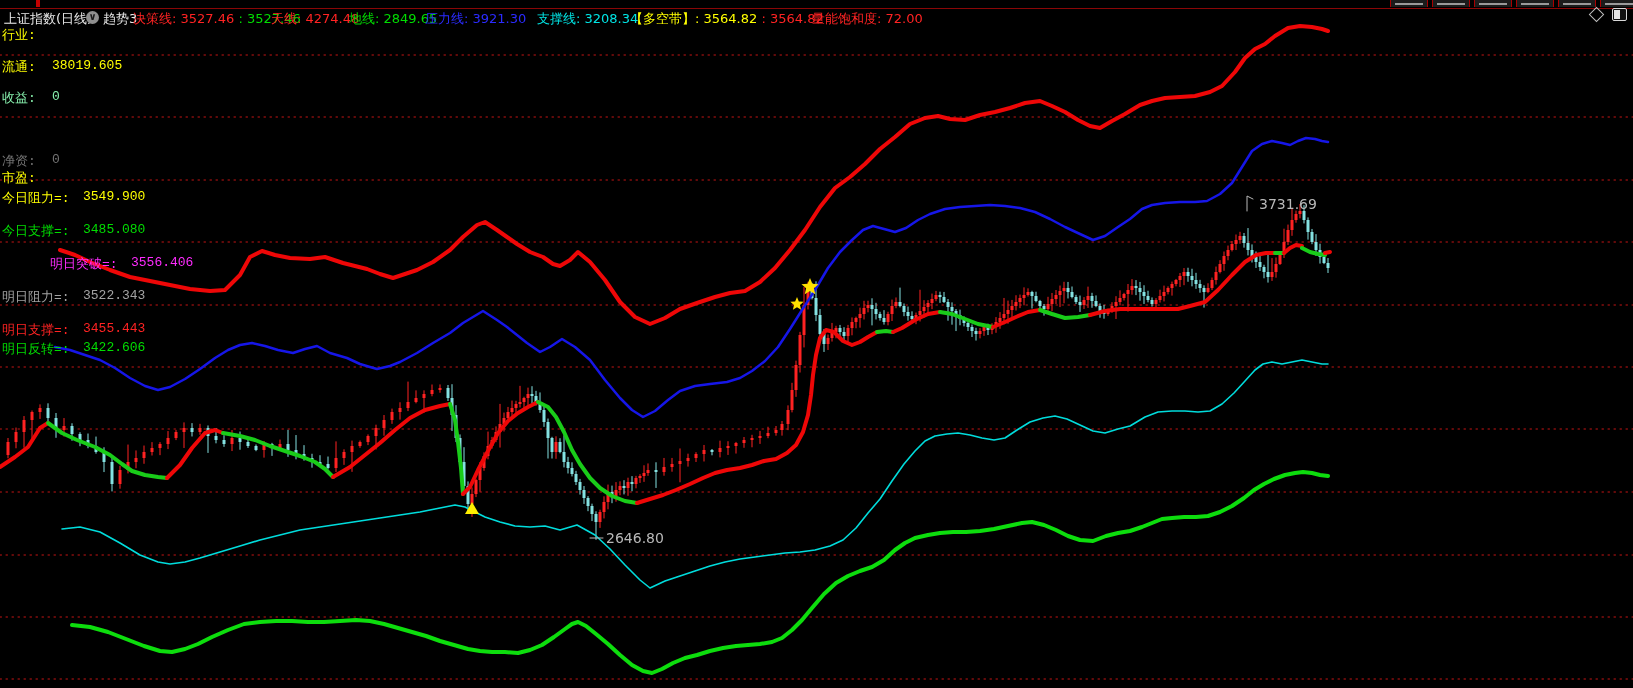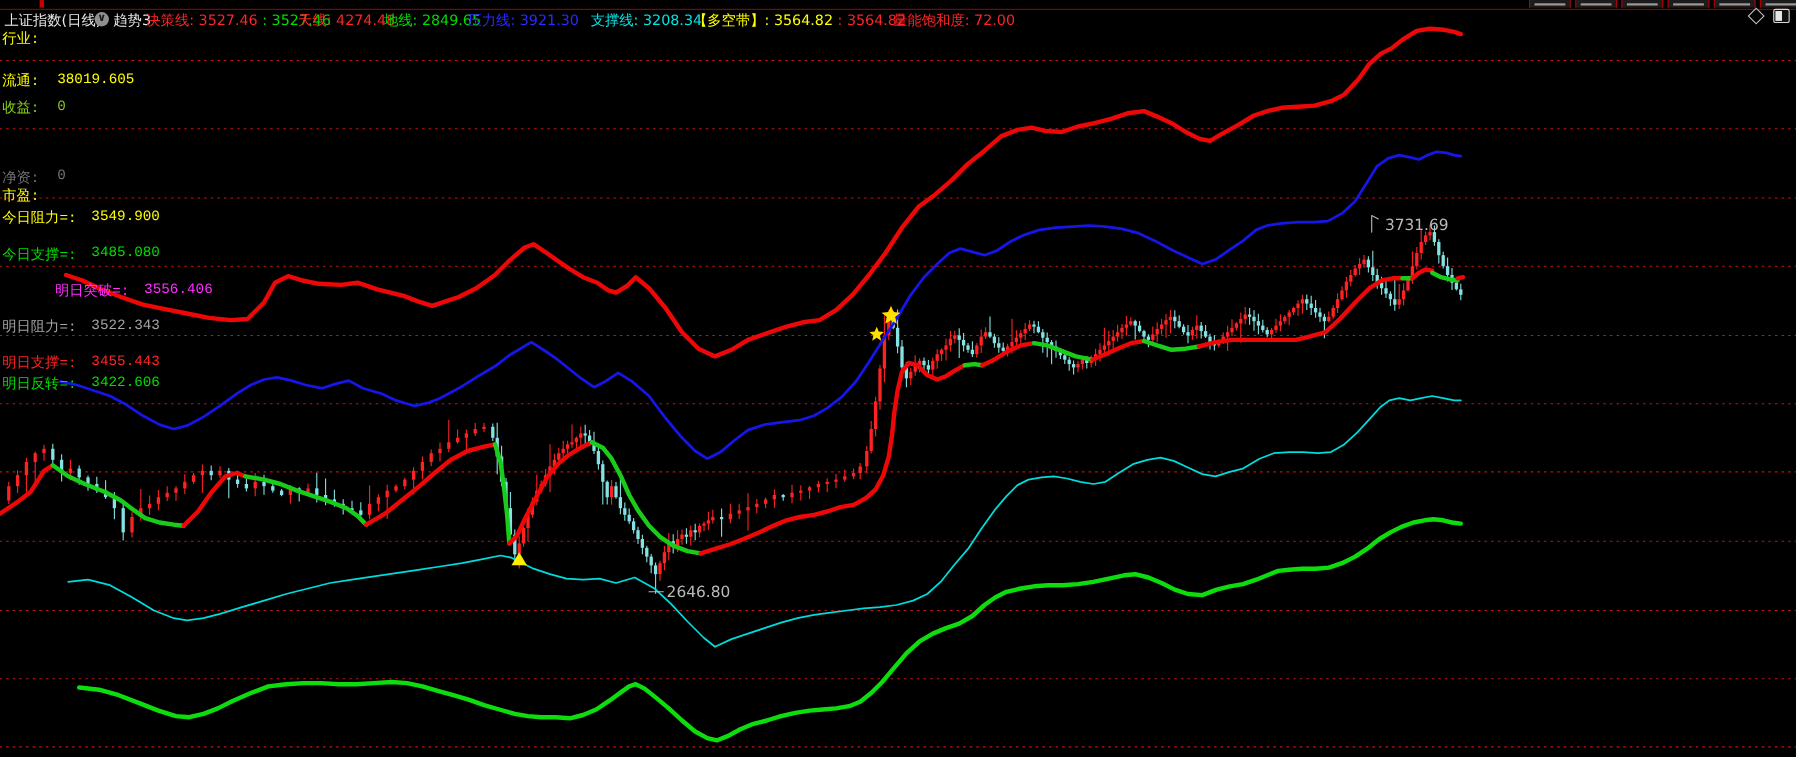--- a/index.html
+++ b/index.html
@@ -58,22 +58,22 @@
 
   <div id="header">
     <span id="title">上证指数(日线)</span>
     <span id="chev">∨</span>
     <span id="iname">趋势3</span>
     <span id="legend"><span class="hgroup" style="left: 133px;"><span style="color: rgb(255, 35, 35);">决策线:</span><span style="color: rgb(255, 35, 35);"> 3527.46</span><span style="color: rgb(0, 221, 0);"> : 3527.46</span></span><span class="hgroup" style="left: 271px;"><span style="color: rgb(255, 35, 35);">天线:</span><span style="color: rgb(255, 35, 35);"> 4274.48</span></span><span class="hgroup" style="left: 349px;"><span style="color: rgb(0, 221, 0);">地线:</span><span style="color: rgb(0, 221, 0);"> 2849.65</span></span><span class="hgroup" style="left: 425px;"><span style="color: rgb(43, 43, 255);">压力线:</span><span style="color: rgb(43, 43, 255);"> 3921.30</span></span><span class="hgroup" style="left: 537px;"><span style="color: rgb(0, 229, 229);">支撑线:</span><span style="color: rgb(0, 229, 229);"> 3208.34</span></span><span class="hgroup" style="left: 630px;"><span style="color: rgb(255, 255, 0);">【多空带】:</span><span style="color: rgb(255, 255, 0);"> 3564.82</span><span style="color: rgb(255, 35, 35);"> : 3564.82</span></span><span class="hgroup" style="left: 812px;"><span style="color: rgb(255, 35, 35);">量能饱和度:</span><span style="color: rgb(255, 35, 35);"> 72.00</span></span></span>
   </div>
 
   <div id="infopanel">
       <div class="irow" style="top: 26px; color: rgb(255, 255, 0);"><span>行业:</span><span class="val" style="left: 50px;"></span></div>
-      <div class="irow" style="top: 64px; color: rgb(255, 255, 0);"><span>流通:</span><span class="val" style="left: 50px;">38019.605</span></div>
-      <div class="irow" style="top: 89px; color: #84cc16; text-align: center;"><span>收益:</span><span class="val" style="left: 50px;">0</span></div>
+      <div class="irow" style="top: 58px; color: rgb(255, 255, 0);"><span>流通:</span><span class="val" style="left: 50px;">38019.605</span></div>
+      <div class="irow" style="top: 89px; color: #86efac; text-align: center;"><span>收益:</span><span class="val" style="left: 50px;">0</span></div>
       <div class="irow" style="top: 121px; color: rgb(255, 255, 0); margin-top: 48px;"><span>市盈:</span><span class="val" style="left: 50px;"></span></div>
       <div class="irow" style="top: 152px; color: #737373;"><span>净资:</span><span class="val" style="left: 50px;">0</span></div>
       <div class="irow" style="top: 189px; color: rgb(255, 255, 0);"><span>今日阻力=:</span><span class="val" style="left: 81px;">3549.900</span></div>
       <div class="irow" style="top: 222px; color: rgb(0, 221, 0);"><span>今日支撑=:</span><span class="val" style="left: 81px;">3485.080</span></div>
       <div class="irow" style="top: 255px; color: rgb(255, 43, 255); margin-left: 48px;"><span>明日突破=:</span><span class="val" style="left: 81px;">3556.406</span></div>
       <div class="irow" style="top: 288px; color: #a3a3a3;"><span>明日阻力=:</span><span class="val" style="left: 81px;">3522.343</span></div>
       <div class="irow" style="top: 321px; color: rgb(255, 35, 35);"><span>明日支撑=:</span><span class="val" style="left: 81px;">3455.443</span></div>
       <div class="irow" style="top: 340px; color: rgb(0, 221, 0);"><span>明日反转=:</span><span class="val" style="left: 81px;">3422.606</span></div>
     </div>
 

